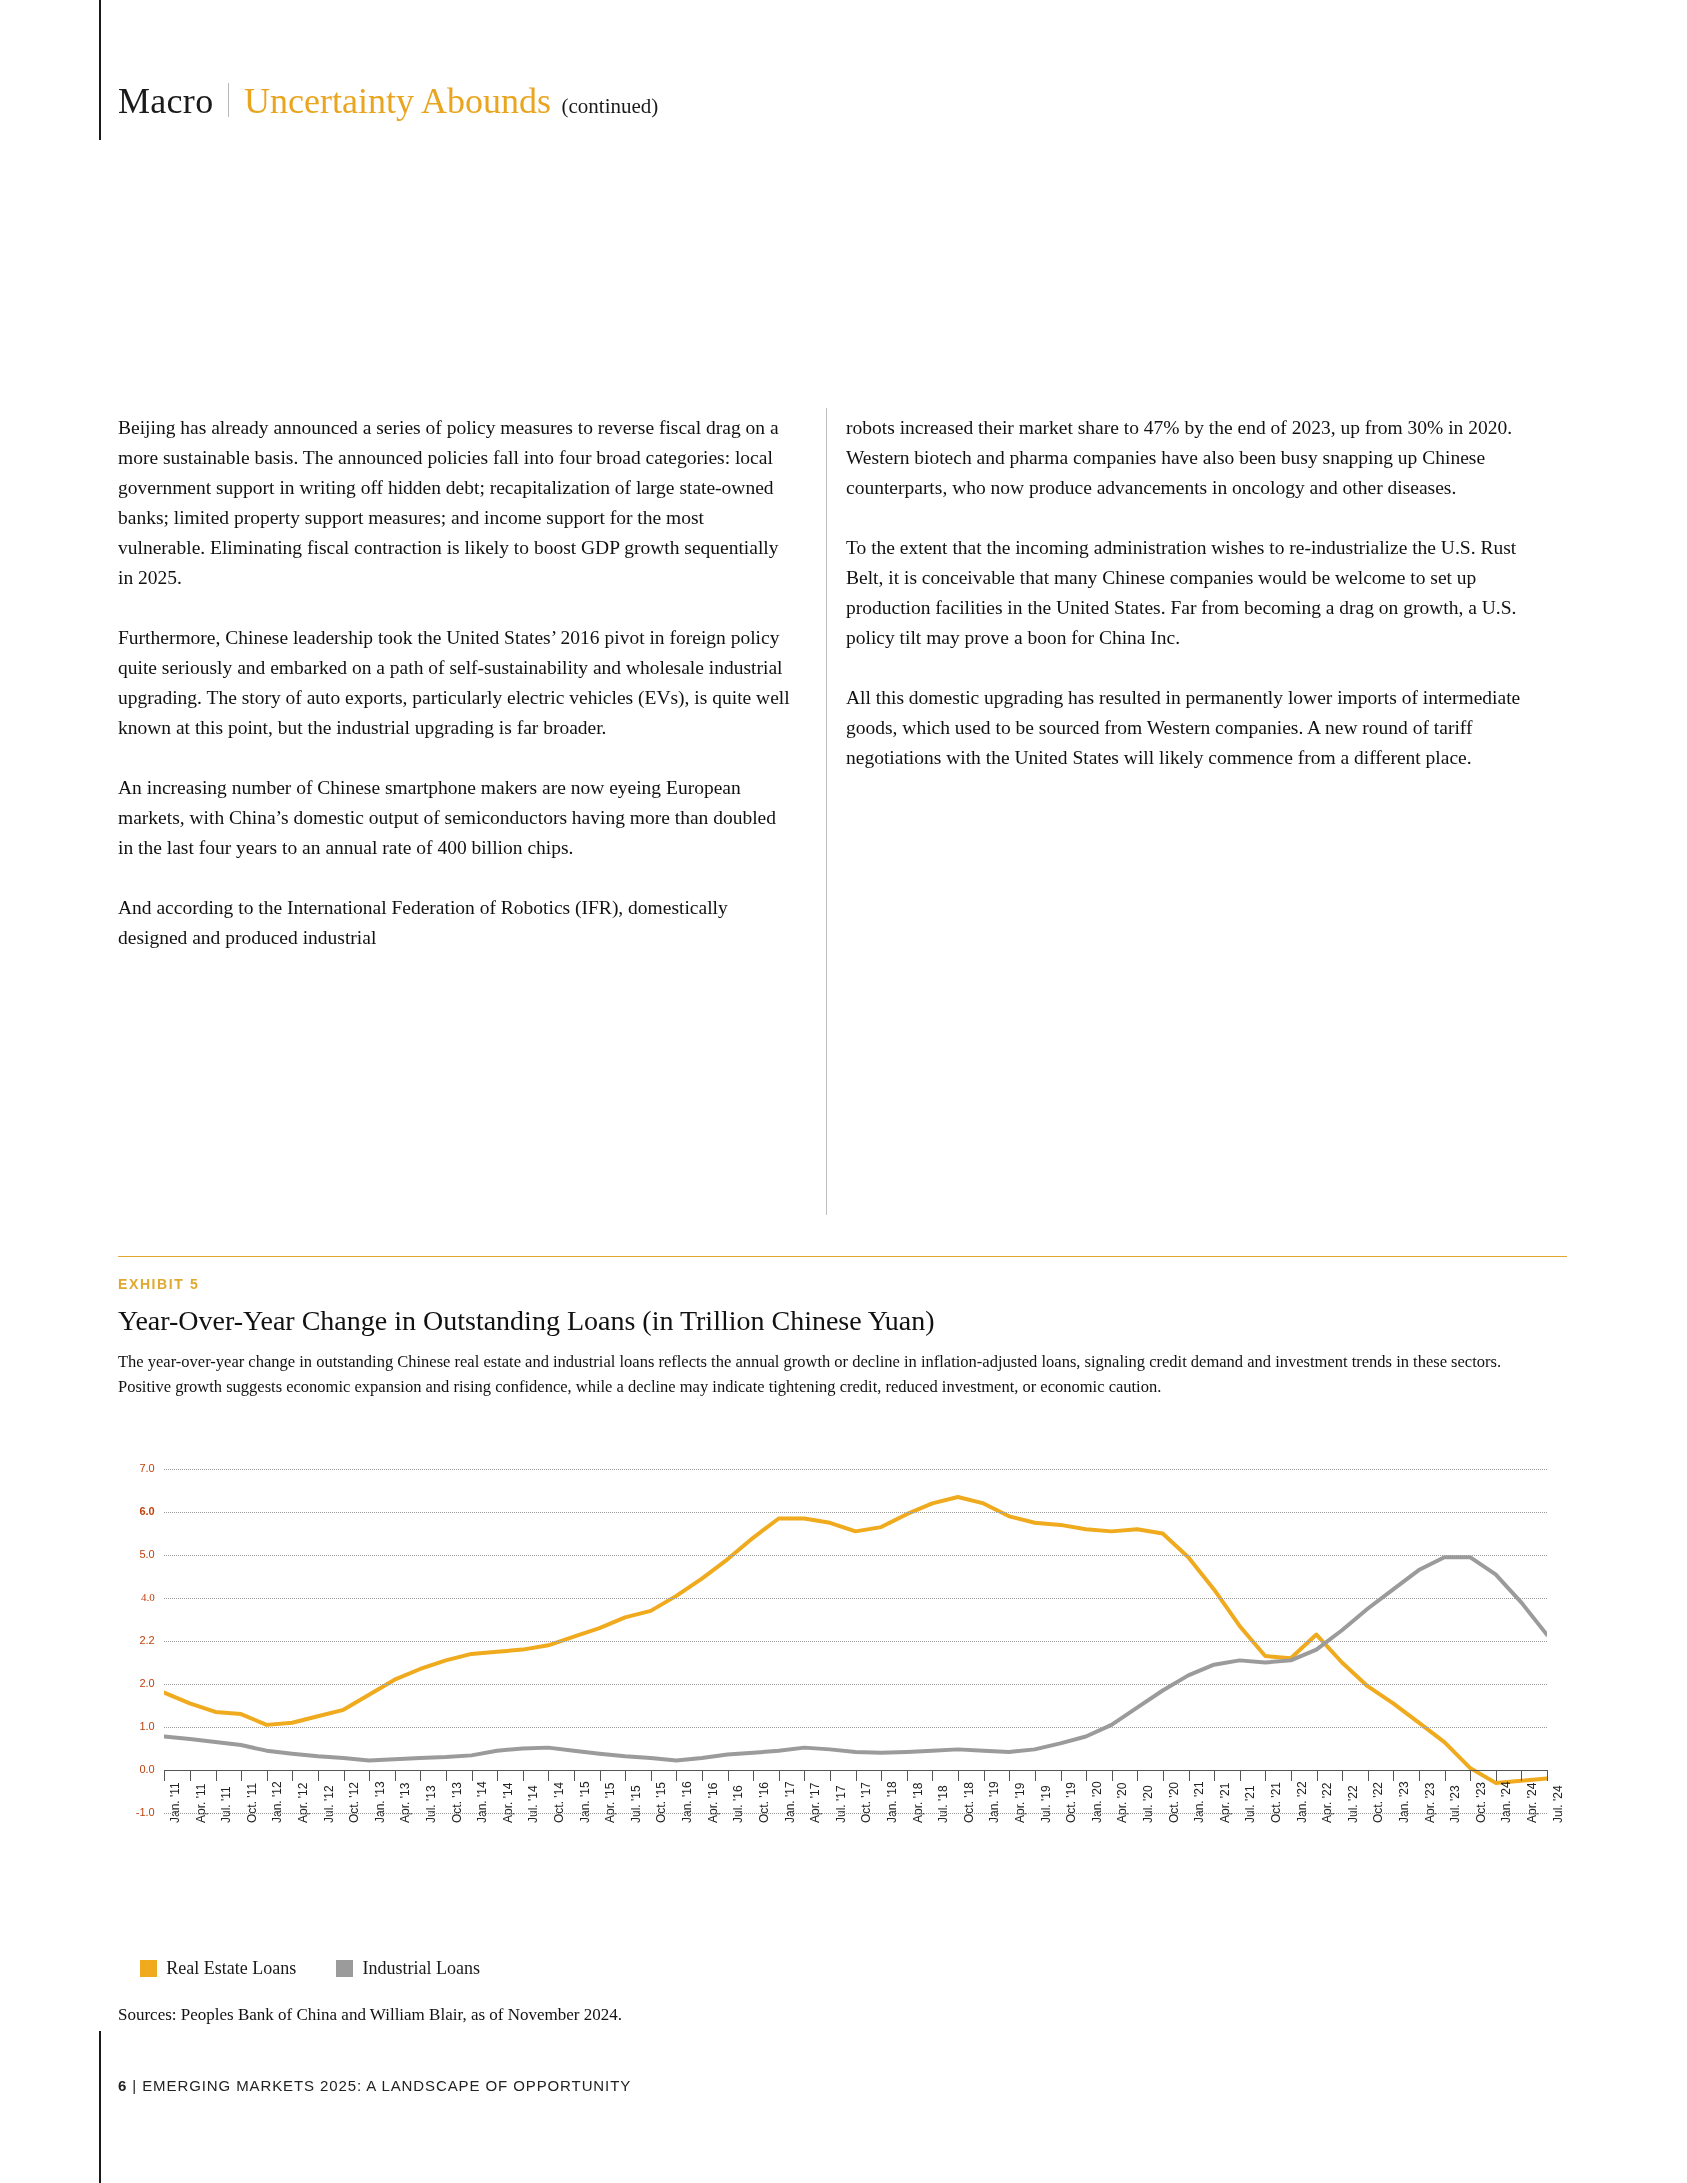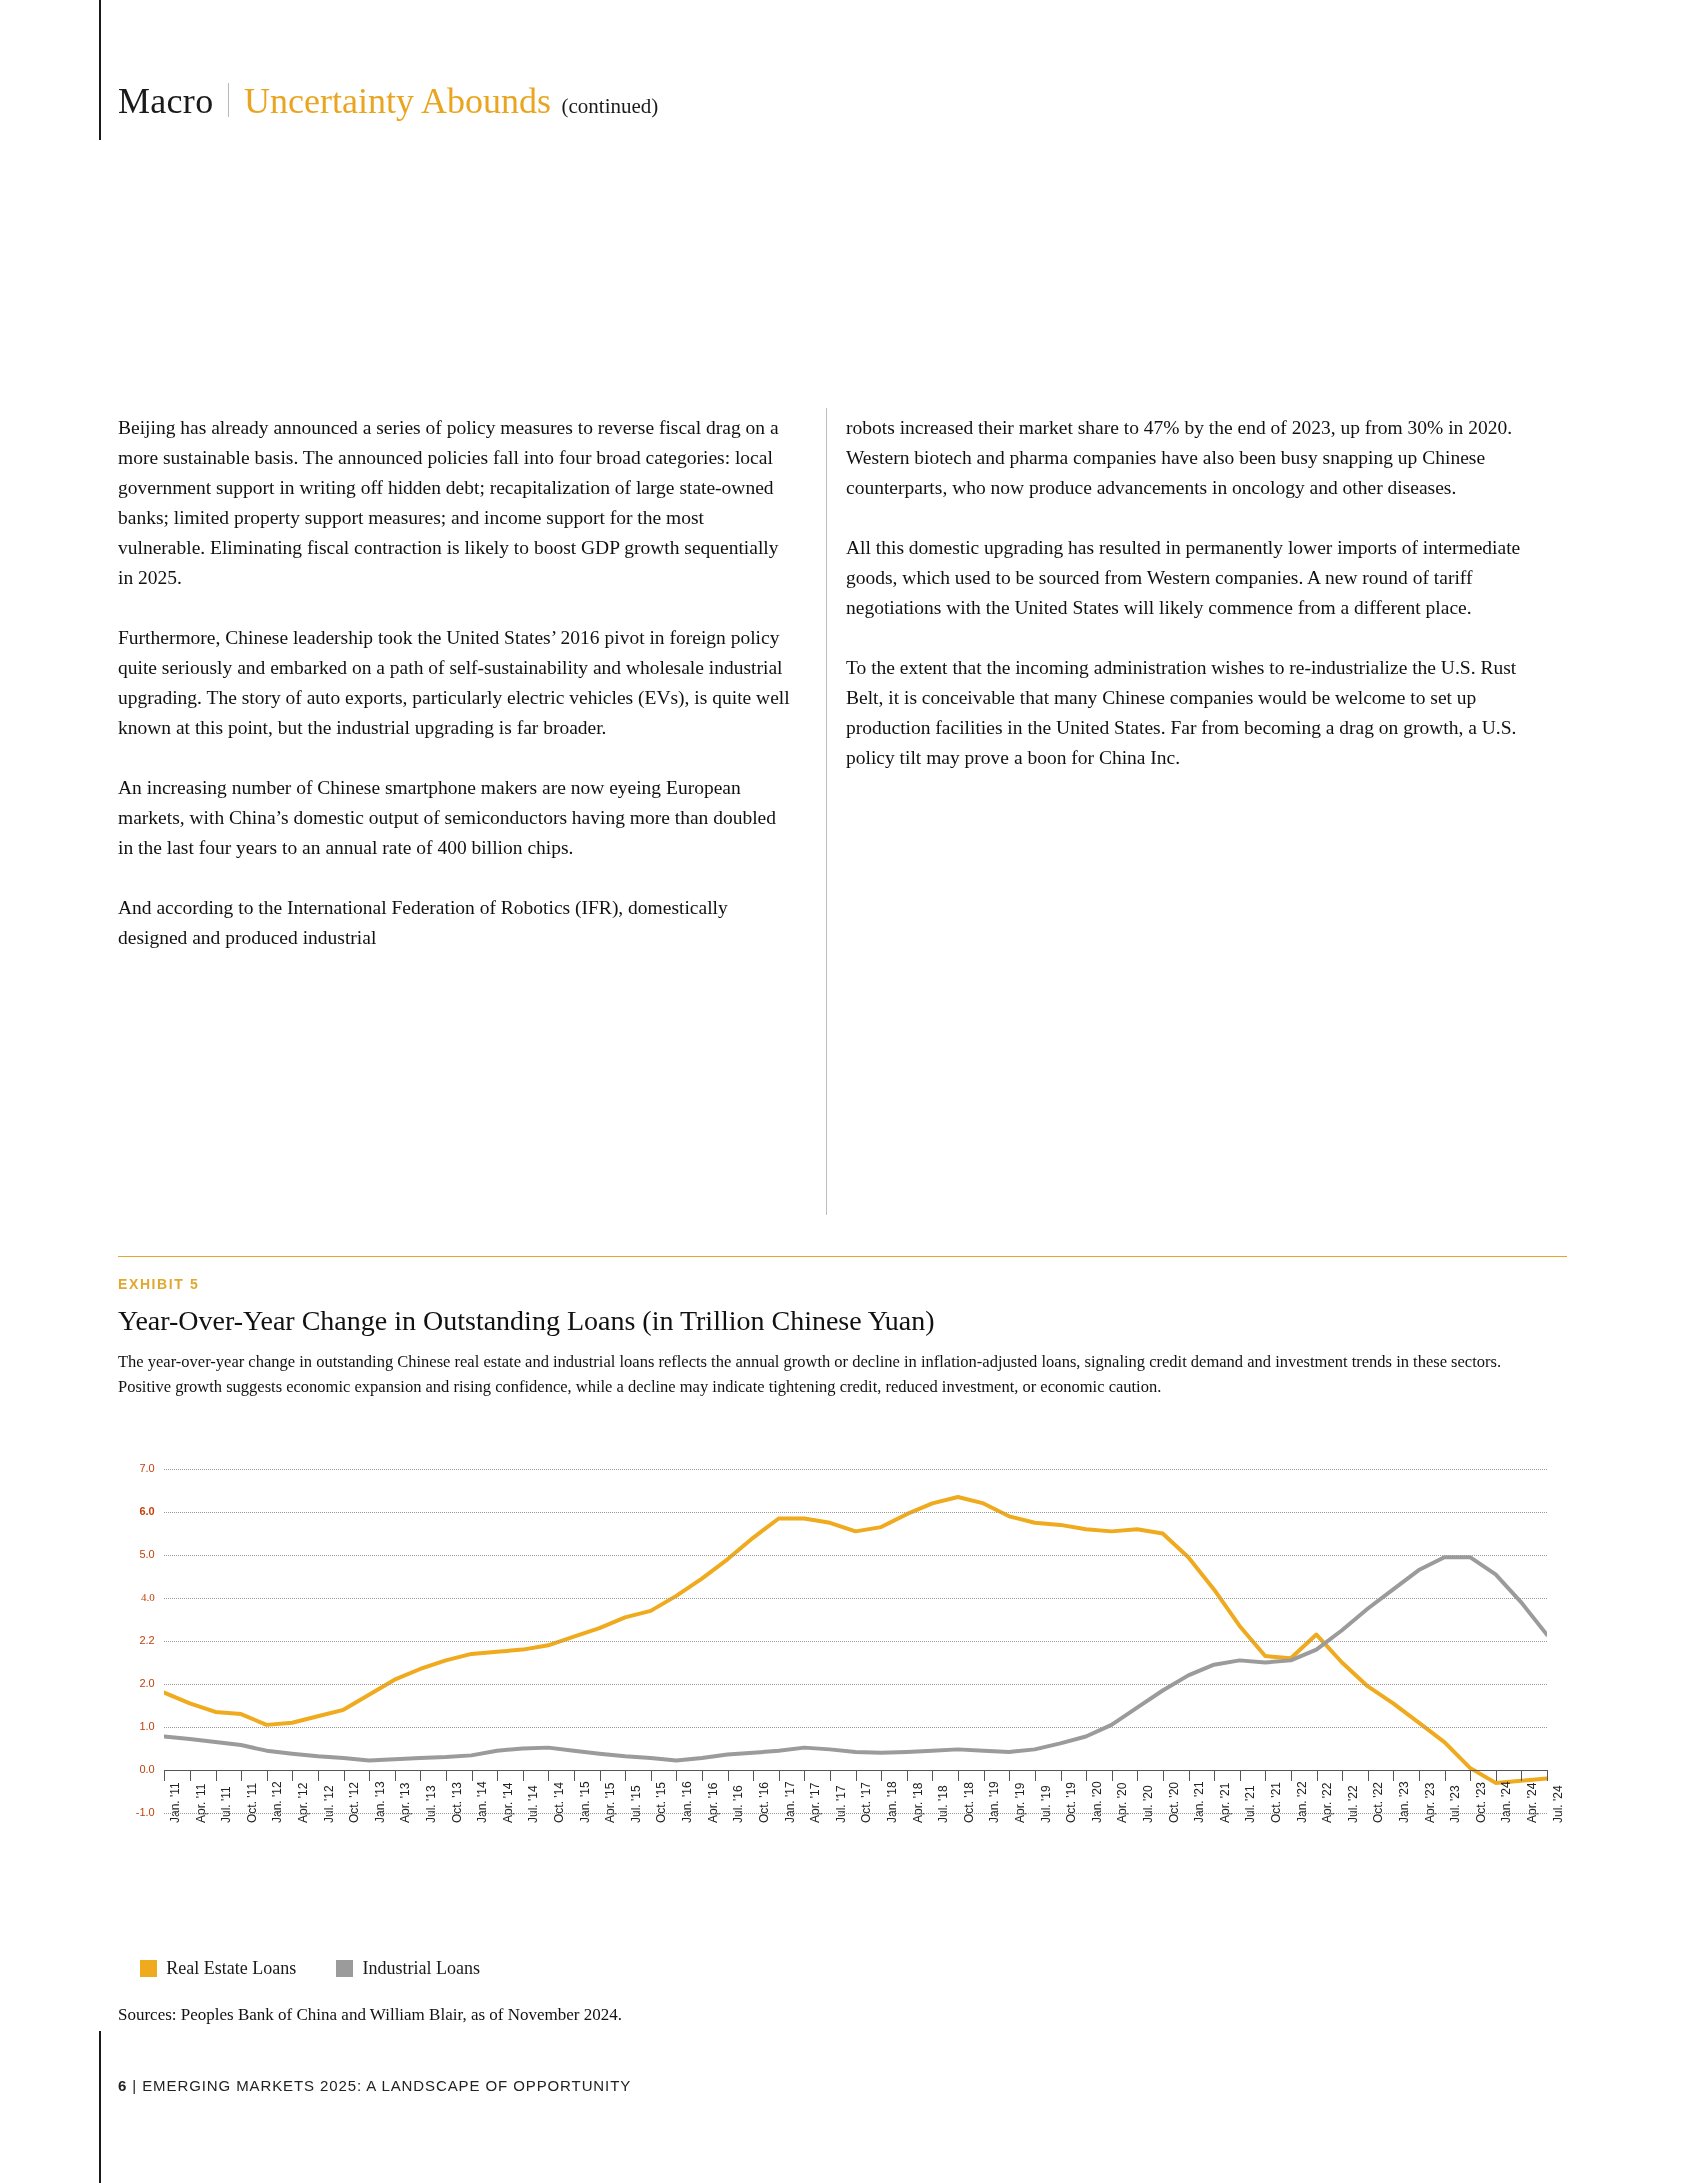--- a/index.html
+++ b/index.html
@@ -211,22 +211,22 @@
 
   <div class="col left">
     <p>Beijing has already announced a series of policy measures to reverse fiscal drag on a more sustainable basis. The announced policies fall into four broad categories: local government support in writing off hidden debt; recapitalization of large state-owned banks; limited property support measures; and income support for the most vulnerable. Eliminating fiscal contraction is likely to boost GDP growth sequentially in 2025.</p>
     <p>Furthermore, Chinese leadership took the United States’ 2016 pivot in foreign policy quite seriously and embarked on a path of self-sustainability and wholesale industrial upgrading. The story of auto exports, particularly electric vehicles (EVs), is quite well known at this point, but the industrial upgrading is far broader.</p>
     <p>An increasing number of Chinese smartphone makers are now eyeing European markets, with China’s domestic output of semiconductors having more than doubled in the last four years to an annual rate of 400 billion chips.</p>
     <p>And according to the International Federation of Robotics (IFR), domestically designed and produced industrial</p>
   </div>
 
   <div class="col right">
     <p>robots increased their market share to 47% by the end of 2023, up from 30% in 2020. Western biotech and pharma companies have also been busy snapping up Chinese counterparts, who now produce advancements in oncology and other diseases.</p>
+    <p>To the extent that the incoming administration wishes to re-industrialize the U.S. Rust Belt, it is conceivable that many Chinese companies would be welcome to set up production facilities in the United States. Far from becoming a drag on growth, a U.S. policy tilt may prove a boon for China Inc.</p>
     <p>All this domestic upgrading has resulted in permanently lower imports of intermediate goods, which used to be sourced from Western companies. A new round of tariff negotiations with the United States will likely commence from a different place.</p>
-    <p>To the extent that the incoming administration wishes to re-industrialize the U.S. Rust Belt, it is conceivable that many Chinese companies would be welcome to set up production facilities in the United States. Far from becoming a drag on growth, a U.S. policy tilt may prove a boon for China Inc.</p>
   </div>
 
   <div class="exhibit-rule"></div>
   <div class="exhibit-label">EXHIBIT 5</div>
   <div class="exhibit-title">Year-Over-Year Change in Outstanding Loans (in Trillion Chinese Yuan)</div>
   <div class="exhibit-desc">The year-over-year change in outstanding Chinese real estate and industrial loans reflects the annual growth or decline in inflation-adjusted loans, signaling credit demand and investment trends in these sectors. Positive growth suggests economic expansion and rising confidence, while a decline may indicate tightening credit, reduced investment, or economic caution.</div>
 
   <div class="chart-wrap">
     <div class="plot" id="plot">
         <svg class="lines" width="1383" height="344" viewBox="0 0 2090 520">

